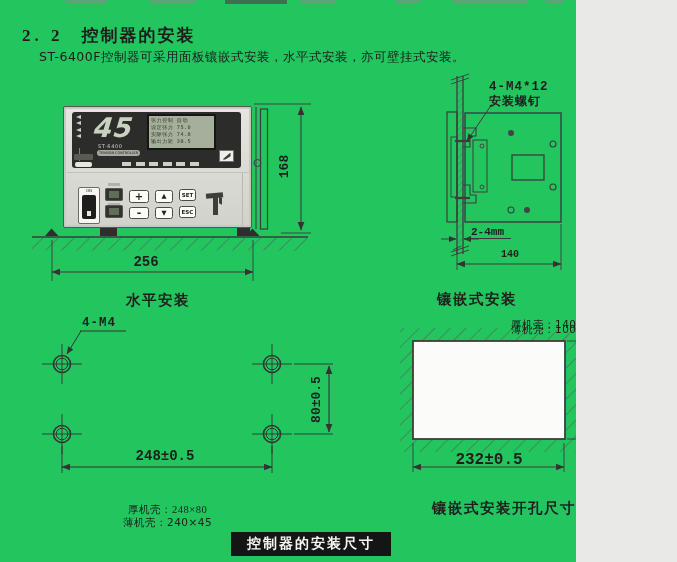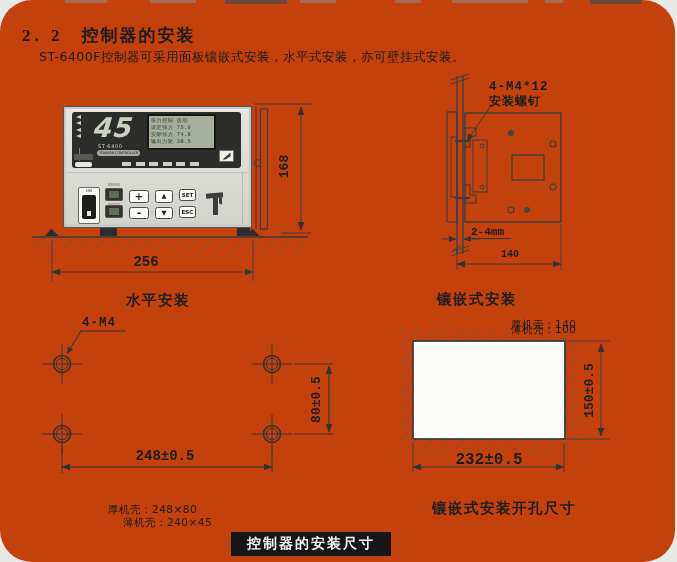--- a/index.html
+++ b/index.html
@@ -1,17 +1,17 @@
 <!DOCTYPE html>
 <html><head>
 <meta charset="utf-8">
 <style>
   html,body{margin:0;padding:0;background:#e9e9e7;}
-  .page{position:relative;width:675px;height:562px;background:#c2410c;overflow:hidden;
-        font-family:"DejaVu Sans",sans-serif;color:#1c1c1c;border-radius:32px;}
+  .page{position:relative;width:576px;height:562px;background:#22c55e;overflow:hidden;
+        font-family:"DejaVu Sans",sans-serif;color:#1c1c1c;}
   
   .frag{position:absolute;top:0;height:3px;background:#8a8a8a;opacity:.55;}
   .frag.dark{background:#4a4a4a;opacity:.7;height:4px;}
   
   .h-title{position:absolute;left:22px;top:24px;font-size:17px;font-weight:bold;
            letter-spacing:2px;white-space:nowrap;}
   .h-title .num{letter-spacing:4px;margin-right:10px;font-family:"Liberation Serif",serif;}
   .intro{position:absolute;left:39px;top:49px;font-size:12.5px;letter-spacing:.5px;white-space:nowrap;}
   
   .lbl{position:absolute;white-space:nowrap;color:#1e1e1e;}
@@ -285,21 +285,21 @@
   <div class="lbl" style="left:489px;top:93px;font-size:12px;font-weight:bold;letter-spacing:1px;">安装螺钉</div>
   <div class="lbl dim ul" style="left:464px;top:226px;width:47px;text-align:center;font-size:11px;">2-4mm</div>
   <div class="lbl dim" style="left:485px;top:249px;width:50px;text-align:center;font-size:10px;">140</div>
   <div class="lbl cap" style="left:437px;top:290px;">镶嵌式安装</div>
   <div class="lbl note" style="left:511px;top:287px;">厚机壳：140</div>
   <div class="lbl note" style="left:511px;top:292px;">薄机壳：100</div>
 
   <div class="lbl dim" style="left:82px;top:316px;font-size:12.5px;letter-spacing:1px;">4-M4</div>
   <div class="lbl dim rot" style="left:286px;top:392px;width:60px;font-size:13px;">80±0.5</div>
   <div class="lbl dim" style="left:125px;top:448px;width:80px;text-align:center;font-size:14px;">248±0.5</div>
-  <div class="lbl note" style="left:108px;top:472px;">厚机壳：248×80</div>
+  <div class="lbl note" style="left:128px;top:472px;font-family:Liberation Serif, serif;">厚机壳：248×80</div>
   <div class="lbl note" style="left:123px;top:485px;text-align:right;">薄机壳：240×45</div>
 
   <div class="lbl dim rot" style="left:559px;top:383px;width:60px;font-size:13px;">150±0.5</div>
   <div class="lbl dim" style="left:449px;top:451px;width:80px;text-align:center;font-size:16px;">232±0.5</div>
   <div class="lbl cap" style="left:432px;top:499px;">镶嵌式安装开孔尺寸</div>
 
   <div class="banner">
     <span>控制器的安装尺寸</span>
   </div>
 

